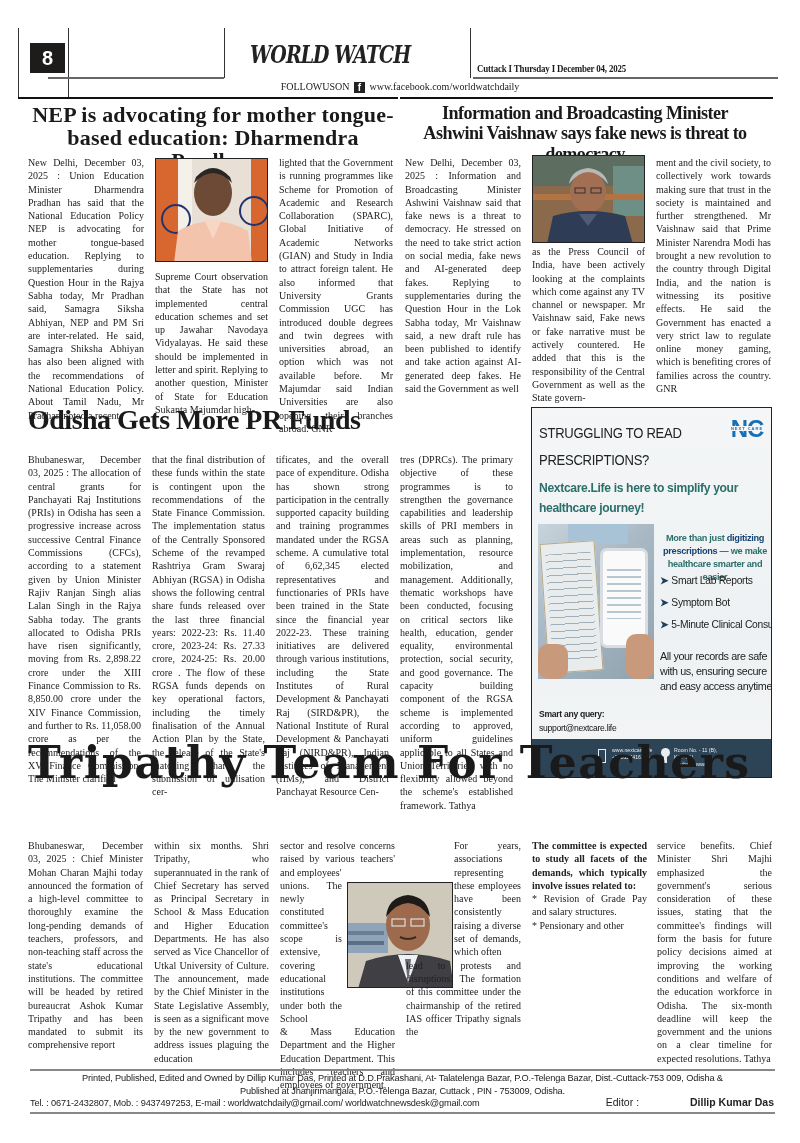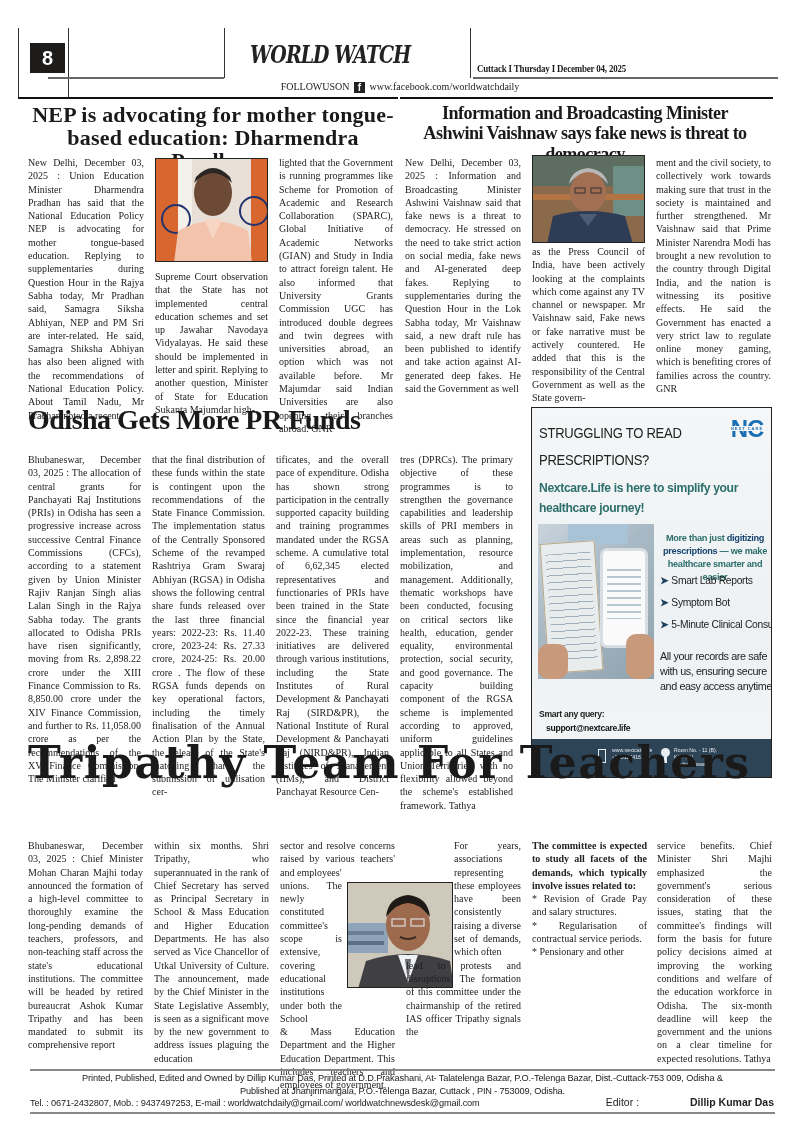--- a/index.html
+++ b/index.html
@@ -49,21 +49,21 @@
   .ad .ad-photo .phone::before { content: ""; position: absolute; left: 4px; right: 4px; top: 18px; height: 50px; background: repeating-linear-gradient(180deg, #b7c7d2 0 2px, transparent 2px 7px); }
   .ad .ad-photo .hand1 { position: absolute; left: 0; top: 120px; width: 30px; height: 35px; background: #c8997a; border-radius: 10px; }
   .ad .ad-photo .hand2 { position: absolute; left: 88px; top: 110px; width: 28px; height: 45px; background: #c8997a; border-radius: 10px; }
   .ad .ad-photo .coat { position: absolute; left: 30px; top: 0; width: 60px; height: 20px; background: #a9c3d6; }
   .ad .more { position: absolute; left: 128px; top: 124px; width: 110px; text-align: center; font-size: 9.2px; line-height: 13px; color: #2c6f6b; font-weight: bold; letter-spacing: -0.3px; }
   .ad .more b { color: #17456f; }
   .ad .feat { position: absolute; left: 128px; font-size: 10.3px; color: #222; letter-spacing: -0.3px; white-space: nowrap; }
   .ad .feat .arr { font-weight: bold; color: #1d3f5e; margin-right: 3px; }
   .ad .safe { position: absolute; left: 128px; top: 241px; width: 116px; font-size: 10.8px; line-height: 15px; color: #222; letter-spacing: -0.4px; }
   .ad .query { position: absolute; left: 7px; top: 299px; font-size: 8.6px; line-height: 14px; color: #222; font-weight: bold; letter-spacing: -0.3px; }
-  .ad .query .em { font-weight: bold; color: #111; margin-left: 7px; }
+  .ad .query .em { font-weight: normal; color: #111; }
   .ad .footer-bar { position: absolute; left: 0; bottom: 0; width: 100%; height: 38px; background: #2d4356; color: #e7ecf0; }
   .ad .footer-bar .fi { position: absolute; top: 10px; width: 8px; height: 14px; border: 1px solid #e7ecf0; }
   .ad .footer-bar .pin { position: absolute; top: 9px; width: 9px; height: 9px; border-radius: 50%; background: #e7ecf0; }
   .ad .footer-bar .pin::after { content: ""; position: absolute; left: 3px; top: 7px; width: 3px; height: 8px; background: #e7ecf0; }
   .ad .footer-bar .t { position: absolute; top: 8px; font-size: 5.2px; line-height: 7px; }
 
   
   .imprint-top { position: absolute; left: 30px; top: 1069px; width: 745px; height: 2px; background: #888; }
   .imprint { position: absolute; left: 30px; top: 1072px; width: 745px; font-family: "Liberation Sans", sans-serif; font-size: 9.6px; line-height: 12.5px; color: #222; text-align: center; letter-spacing: -0.15px; transform: scaleX(0.96); transform-origin: center top; }
   .imprint-contact { position: absolute; left: 30px; top: 1097px; width: 520px; font-family: "Liberation Sans", sans-serif; font-size: 9.6px; color: #222; letter-spacing: -0.15px; white-space: nowrap; transform: scaleX(0.96); transform-origin: left top; }
@@ -207,21 +207,20 @@
 </div>
 
 <div class="col" style="left:406px;top:839px;width:115px;">
   <div style="margin-left:48px;">For years, associations representing these employees have been consistently raising a diverse set of demands, which often</div>
   <div>lead to protests and disruptions. The formation of this committee under the chairmanship of the retired IAS officer Tripathy signals the</div>
 </div>
 
 <div class="col" style="left:532px;top:839px;width:115px;">
   <div class="strong">The committee is expected to study all facets of the demands, which typically involve issues related to:</div>
   <div>* Revision of Grade Pay and salary structures.</div>
-  <div>* Regularisation of contractual service periods.</div>
   <div>* Pensionary and other</div>
 </div>
 <div class="col" style="left:657px;top:839px;width:115px;">service benefits. Chief Minister Shri Majhi emphasized the government's serious consideration of these issues, stating that the committee's findings will form the basis for future policy decisions aimed at improving the working conditions and welfare of the education workforce in Odisha. The six-month deadline will keep the government and the unions on a clear timeline for expected resolutions. Tathya</div>
 
 <div class="imprint-top"></div>
 <div class="imprint">
   <div>Printed, Published, Edited and Owned by Dillip Kumar Das, Printed at D.D.Prakashani, At- Talatelenga Bazar, P.O.-Telenga Bazar, Dist.-Cuttack-753 009, Odisha &amp;</div>
   <div>Published at Jhanjirimangala, P.O.-Telenga Bazar, Cuttack , PIN - 753009, Odisha.</div>
 </div>
 <div class="imprint-contact">Tel. : 0671-2432807, Mob. : 9437497253, E-mail : worldwatchdaily@gmail.com/ worldwatchnewsdesk@gmail.com</div>

